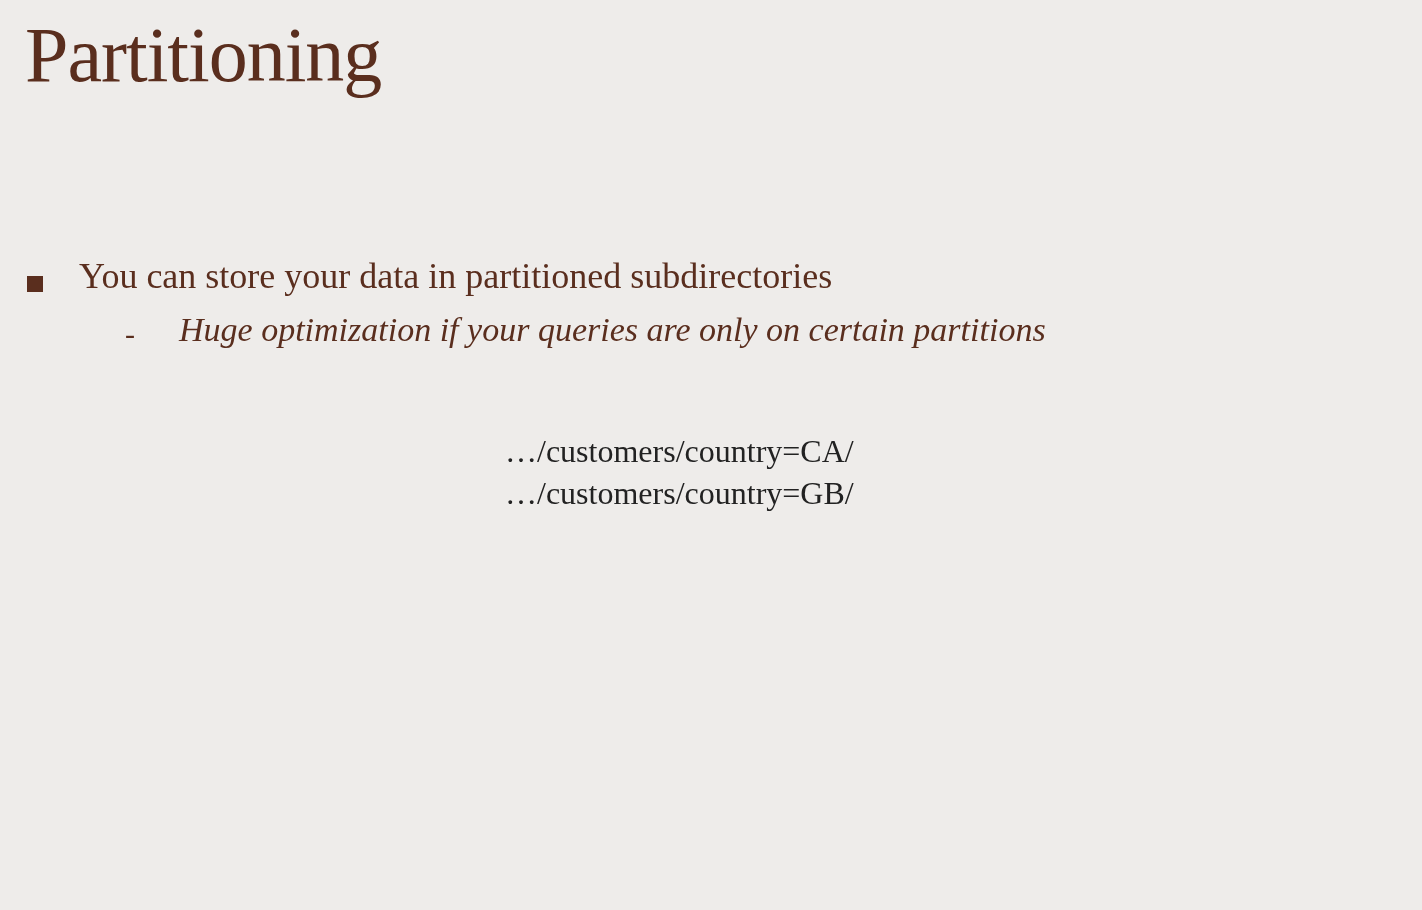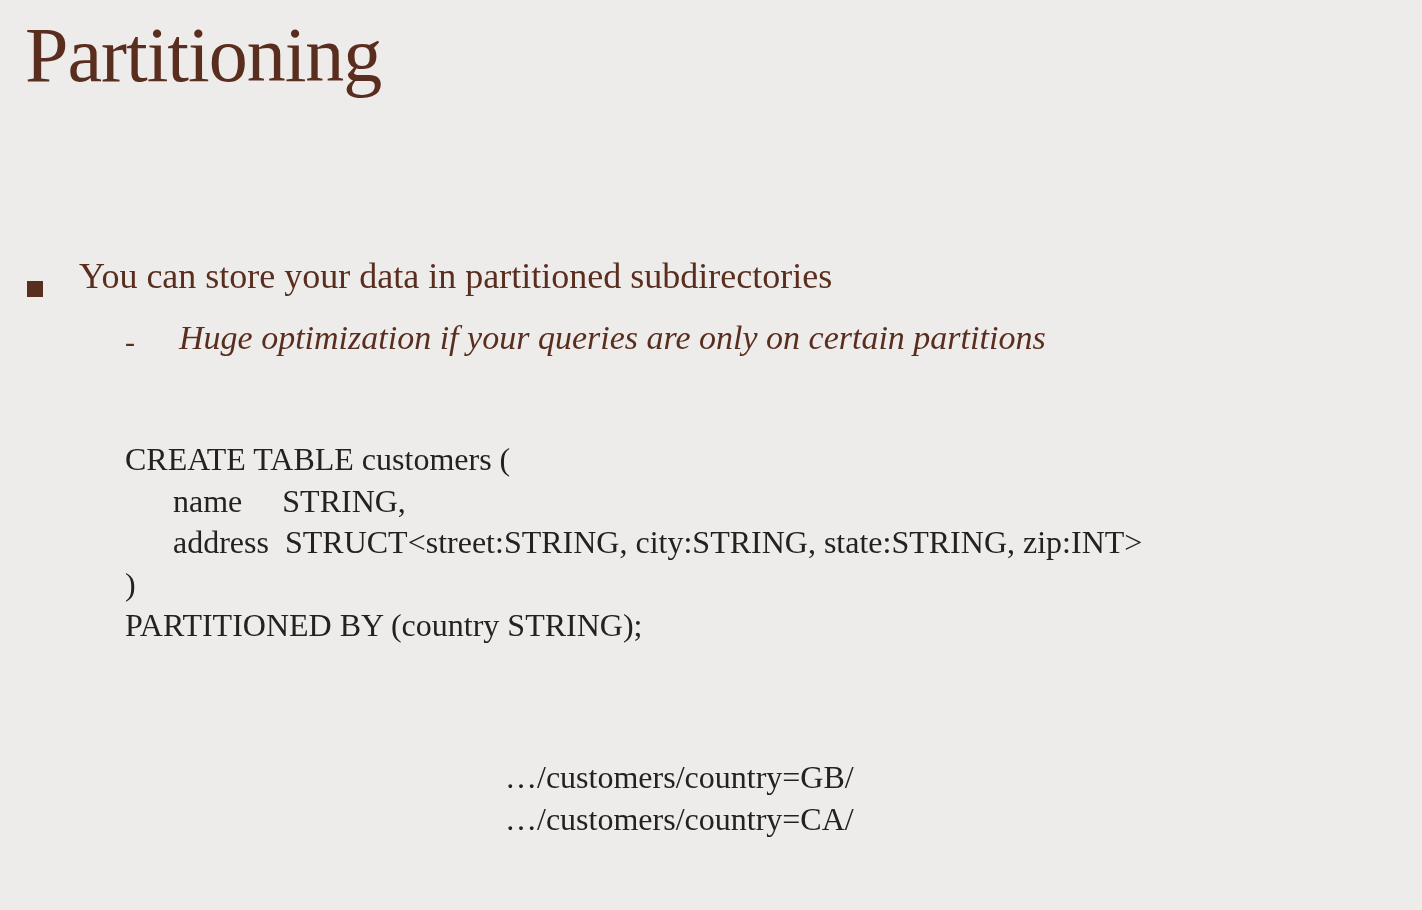--- a/index.html
+++ b/index.html
@@ -21,22 +21,22 @@
     }
     .title {
       font-size: 78px;
       color: #5a2e1e;
       font-weight: normal;
       margin-bottom: 155px;
       letter-spacing: -1px;
     }
     .bullet-row {
       display: flex;
-      align-items: flex-end;
-      margin-bottom: 22px;
+      align-items: center;
+      margin-bottom: 14px;
     }
     .bullet-square {
       width: 16px;
       height: 16px;
       background-color: #5a2e1e;
       flex-shrink: 0;
       margin-top: 16px;
       margin-left: 2px;
       margin-right: 36px;
     }
@@ -88,23 +88,18 @@
   <div class="bullet-row">
     <div class="bullet-square"></div>
     <div class="bullet-text">You can store your data in partitioned subdirectories</div>
   </div>
 
   <div class="sub-bullet-row">
     <div class="sub-bullet-dash">-</div>
     <div class="sub-bullet-text">Huge optimization if your queries are only on certain partitions</div>
   </div>
 
-  <div class="code-block">CREATE TABLE customers (
-      name     STRING,
-      address  STRUCT&lt;street:STRING, city:STRING, state:STRING, zip:INT&gt;
-)
-PARTITIONED BY (country STRING);</div>
 
   <div class="paths">
+    <div>…/customers/country=CA/</div>
     <div>…/customers/country=GB/</div>
-    <div>…/customers/country=CA/</div>
   </div>
 </div>
 
 </body></html>

